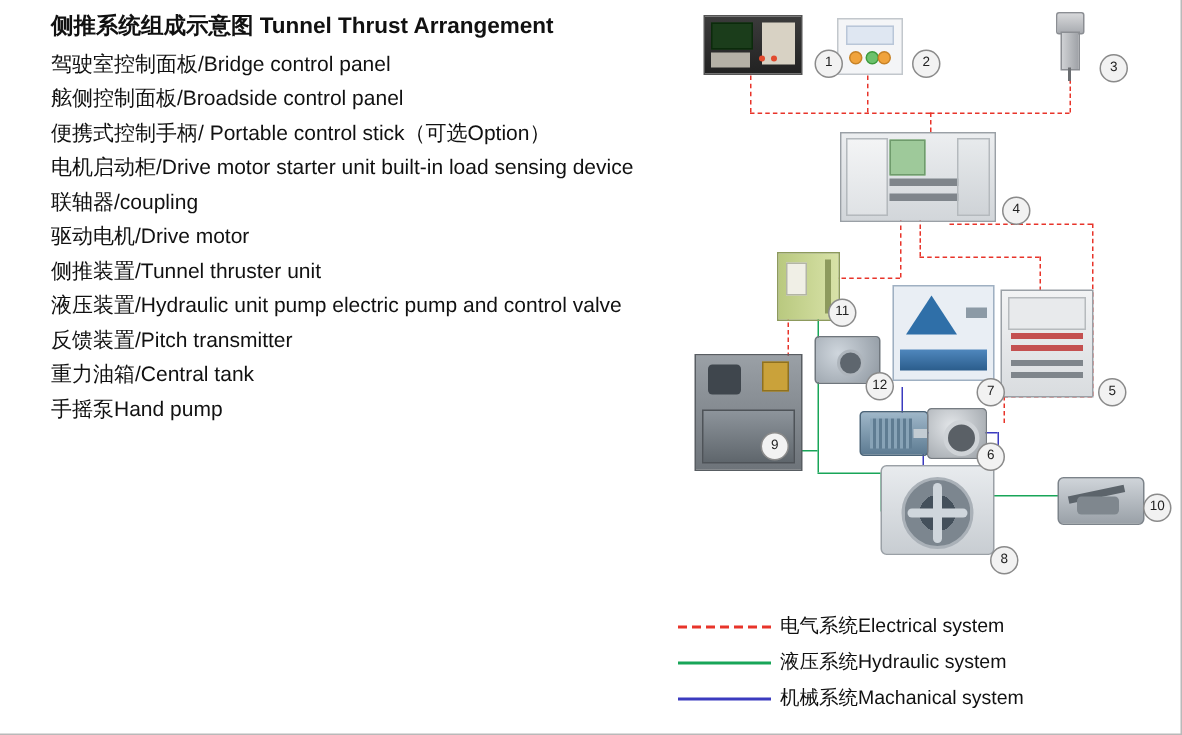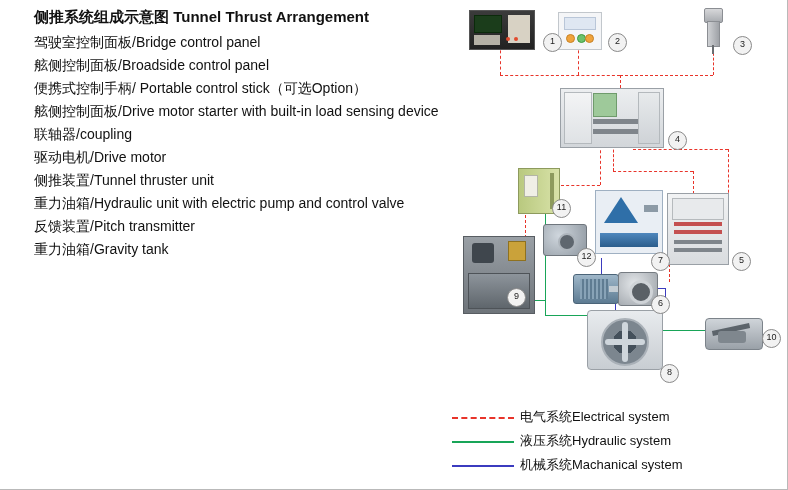--- a/index.html
+++ b/index.html
@@ -342,27 +342,28 @@
 </head>
 <body>
 
 <div id="page">
 
   <div class="legend-list">
     <div class="legend-title">侧推系统组成示意图 Tunnel Thrust Arrangement</div>
     <div class="legend-item">驾驶室控制面板/Bridge control panel</div>
     <div class="legend-item">舷侧控制面板/Broadside control panel</div>
     <div class="legend-item">便携式控制手柄/ Portable control stick（可选Option）</div>
-    <div class="legend-item">舷侧控制面板/Drive motor starter with built-in load sensing device</div>
+    <div class="legend-item">电机启动柜/Drive motor starter unit built-in load sensing device</div>
     <div class="legend-item">联轴器/coupling</div>
     <div class="legend-item">驱动电机/Drive motor</div>
     <div class="legend-item">侧推装置/Tunnel thruster unit</div>
-    <div class="legend-item">重力油箱/Hydraulic unit with electric pump and control valve</div>
+    <div class="legend-item">液压装置/Hydraulic unit pump electric pump and control valve</div>
     <div class="legend-item">反馈装置/Pitch transmitter</div>
-    <div class="legend-item">重力油箱/Gravity tank</div>
+    <div class="legend-item">重力油箱/Central tank</div>
+    <div class="legend-item">手摇泵Hand pump</div>
   </div>
 
   <div class="diagram">
 
     <div class="line el-v" style="left:45px; top:45px; height:30px;"></div>
     <div class="line el-h" style="left:45px; top:75px; width:120px;"></div>
 
     <div class="line el-v" style="left:123px; top:45px; height:30px;"></div>
 
     <div class="line el-v" style="left:258px; top:48px; height:27px;"></div>

